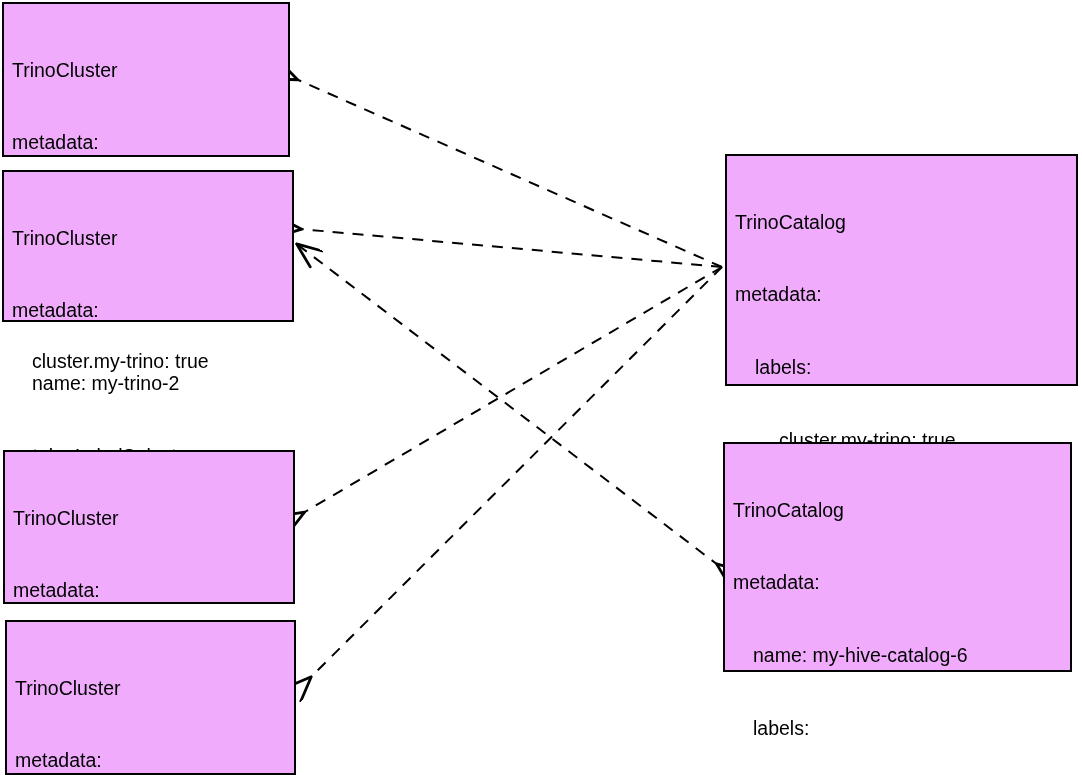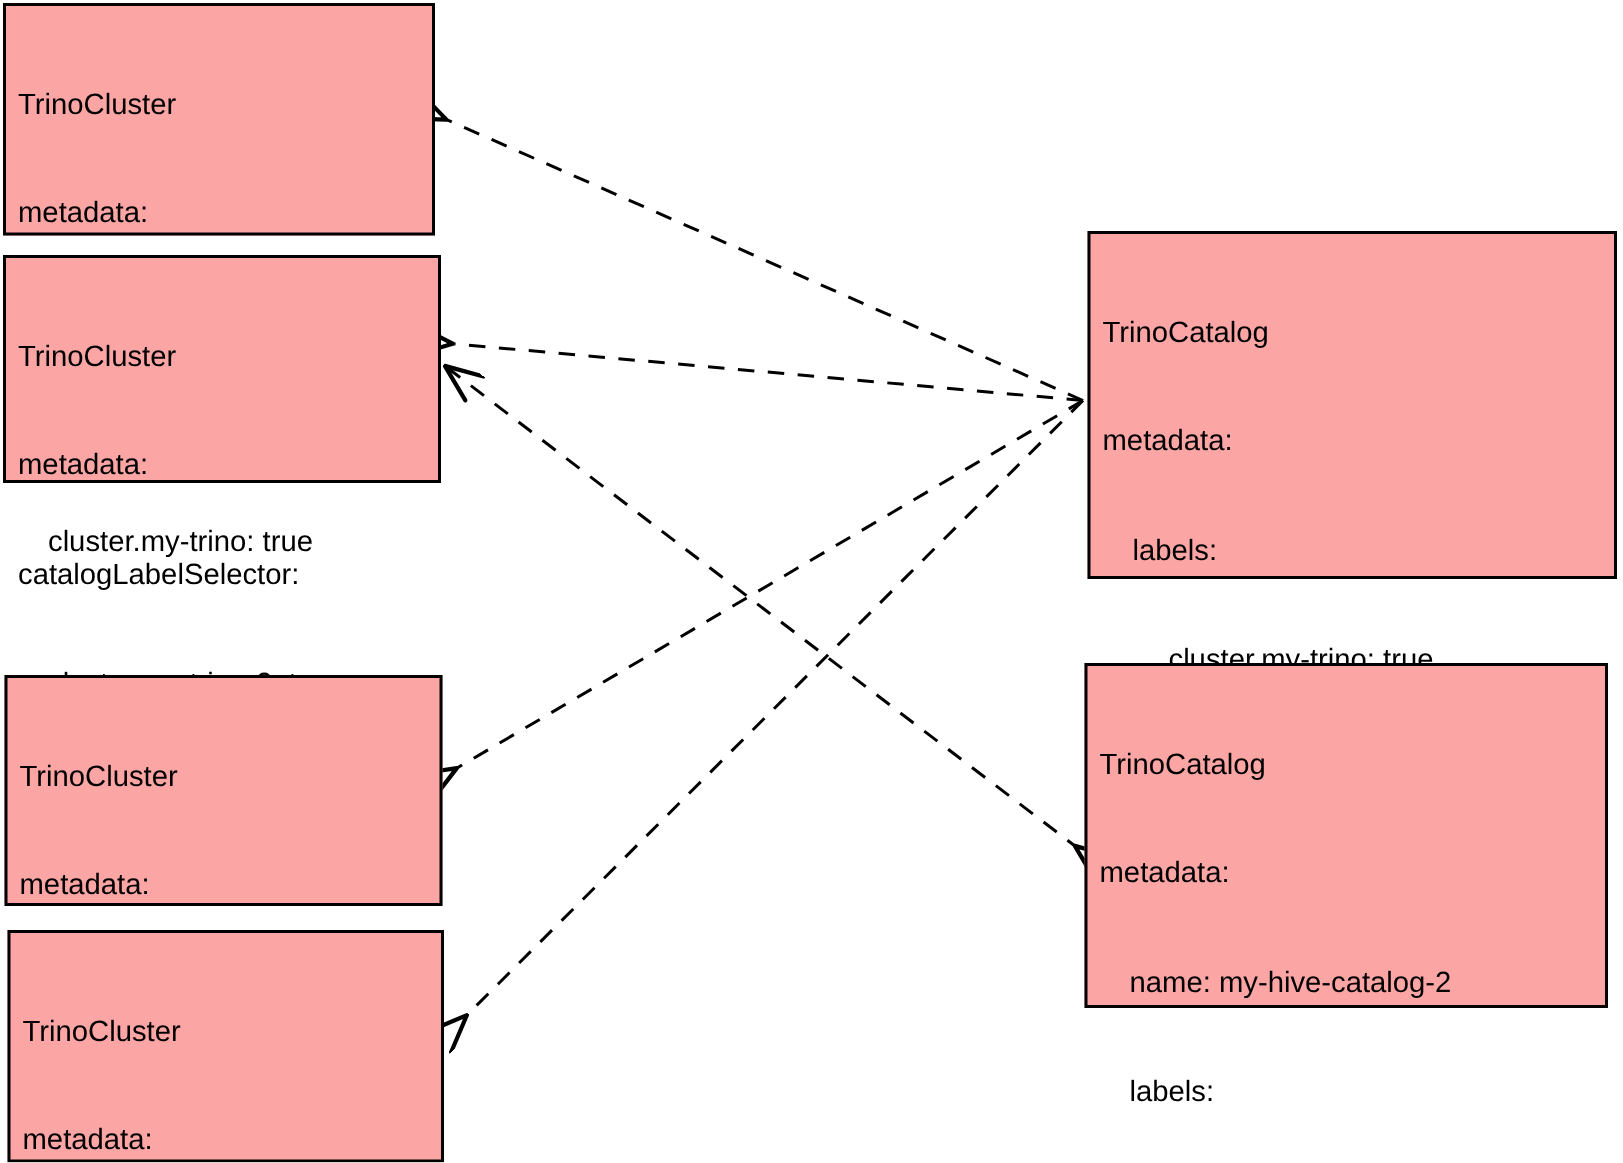--- a/index.html
+++ b/index.html
@@ -20,21 +20,21 @@
     position: absolute;
     left: 0;
     top: 0;
     width: 1082px;
     height: 775px;
     pointer-events: none;
   }
   .node {
     position: absolute;
     box-sizing: border-box;
-    background: #fca5a5;
+    background: #f0abfc;
     border: 2px solid #000000;
     z-index: 2;
   }
   .node-text {
     position: absolute;
     left: 8px;
     top: 5px;
     right: 4px;
     font-size: 19.5px;
     line-height: 24.3px;
@@ -78,20 +78,21 @@
       <span class="node-line indent-1">name: my-trino</span>
       <span class="node-line">catalogLabelSelector:</span>
       <span class="node-line indent-1">cluster.my-trino: true</span>
     </div>
   </div>
 
   <div class="node" style="left:2px; top:170px; width:292px; height:152px;">
     <div class="node-text">
       <span class="node-line">TrinoCluster</span>
       <span class="node-line">metadata:</span>
+      <span class="node-line indent-1">name: my-trino-2</span>
       <span class="node-line">catalogLabelSelector:</span>
       <span class="node-line indent-1">cluster.my-trino-2: true</span>
     </div>
   </div>
 
   <div class="node" style="left:3px; top:450px; width:292px; height:154px;">
     <div class="node-text">
       <span class="node-line">TrinoCluster</span>
       <span class="node-line">metadata:</span>
       <span class="node-line indent-1">name: my-trino-blue</span>
@@ -118,20 +119,20 @@
       <span class="node-line indent-2">cluster.my-trino: true</span>
       <span class="node-line indent-2">cluster.my-trino-2: true</span>
       <span class="node-line indent-2">env.dev: true</span>
     </div>
   </div>
 
   <div class="node" style="left:723px; top:442px; width:349px; height:230px;">
     <div class="node-text">
       <span class="node-line">TrinoCatalog</span>
       <span class="node-line">metadata:</span>
-      <span class="node-line indent-1">name: my-hive-catalog-2</span>
+      <span class="node-line indent-1">name: my-hive-catalog-6</span>
       <span class="node-line indent-1">labels:</span>
       
       
     </div>
   </div>
 
 </div>
 
 </body></html>

